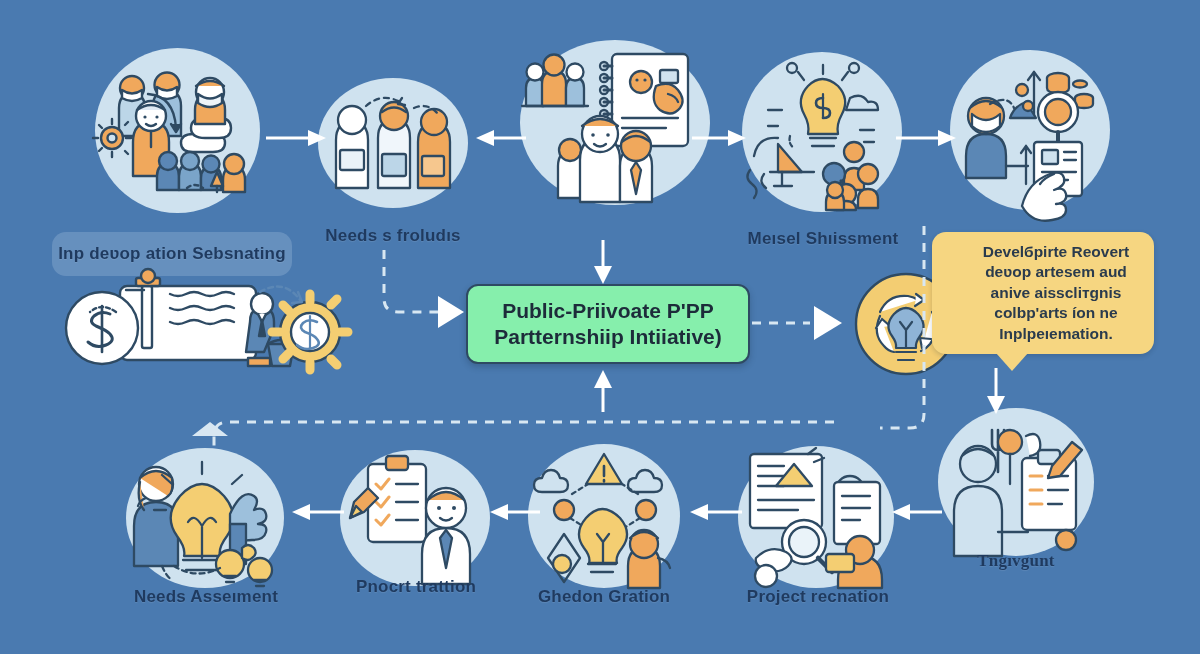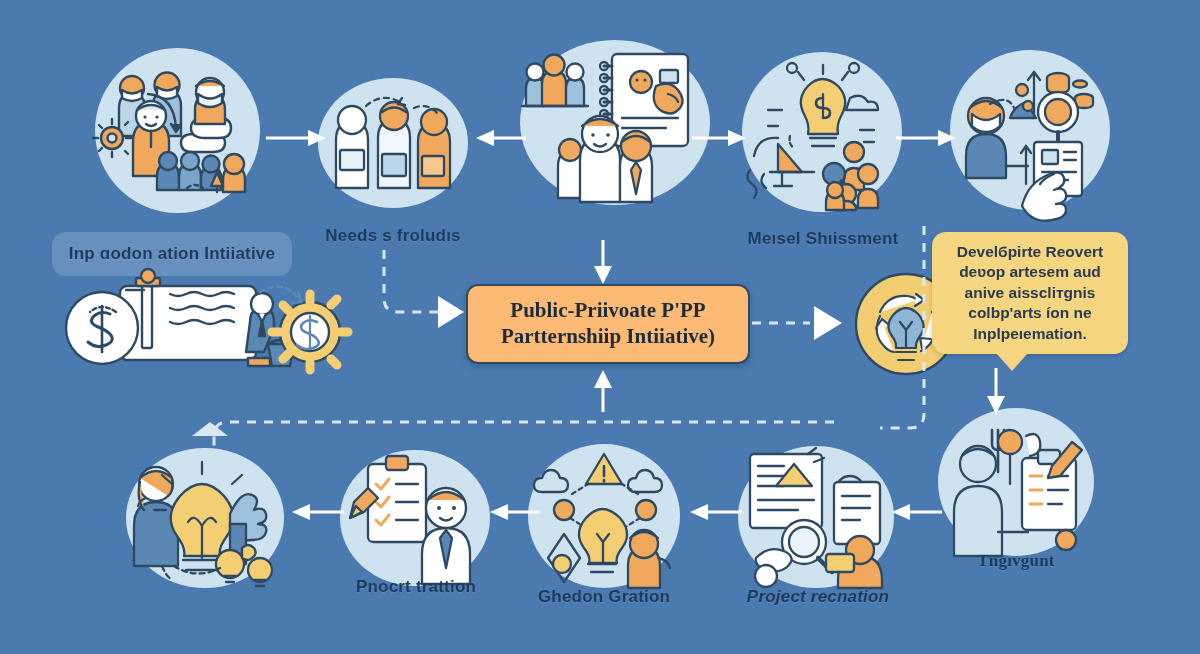--- a/index.html
+++ b/index.html
@@ -33,25 +33,25 @@
     text-align:center;
     line-height:1.25;
     letter-spacing:.2px;
     white-space:pre-line;
     text-shadow:0 1px 1px rgba(255,255,255,.10);
   }
 
   
   .center-box{
     position:absolute;
-    background:#fdba74;
+    background:#86efac;
     border:2px solid #2e4a63;
     border-radius:12px;
     box-shadow:0 3px 6px rgba(20,40,60,.25);
-    display:flex;align-items:center;justify-content:center;font-family:Liberation Serif, serif;
+    display:flex;align-items:center;justify-content:center;
   }
   .center-box .ctext{
     color:#1d2b3a;
     font-size:21px;
     font-weight:700;
     text-align:center;
     line-height:1.22;
     white-space:pre-line;
     padding:0 14px;
   }
@@ -62,21 +62,21 @@
     background:rgba(205,225,240,.22);
     border-radius:14px;
   }
 
   
   .callout{
     position:absolute;
     background:#f6d681;
     border-radius:14px;
     box-shadow:0 2px 5px rgba(20,40,60,.2);
-    display:flex;align-items:center;justify-content:center;
+    display:flex;align-items:center;justify-content:center;padding-left:26px;
   }
   .callout .cotext{
     color:#2a3b4d;
     font-size:15.5px;
     font-weight:600;
     text-align:center;
     line-height:1.32;
     white-space:pre-line;
     padding:10px 16px;
   }
@@ -297,21 +297,21 @@
           <path d="M76 96 v38M76 96 l-5 7M76 96 l5 7"></path>
 
           <path d="M72 156 q6-24 28-32 q12-4 14 4 q2 8 -10 12 q10-4 12 4 q2 8 -10 10 q10-2 10 6 q0 8-14 10 q-20 4-30 -14z" fill="#ffffff"></path>
           <path d="M104 124 q-10 4 -14 10"></path>
         </g>
       </svg>
     </div>
   </div>
 
   <div class="info-panel" style="left:52px;top:232px;width:240px;height:44px;"></div>
-  <div class="caption" style="left:52px;top:243px;width:240px;">Inp ɑodon ation Intiiative</div>
+  <div class="caption" style="left:52px;top:243px;width:240px;">Inp deʋop ation Sebsnating</div>
 
   <div class="node" style="left:62px;top:272px;width:290px;height:110px;">
     <svg viewBox="0 0 290 110" style="width:100%;height:100%;overflow:visible;">
       <g stroke="#2e4a63" stroke-width="2.4" fill="none" stroke-linecap="round" stroke-linejoin="round">
 
         <rect x="58" y="14" width="136" height="74" rx="7" fill="#ffffff"></rect>
         <path d="M108 22 q8 4 16 0 q8-4 16 0 q8 4 16 0 q8-4 16 0"></path>
         <path d="M108 36 q8 4 16 0 q8-4 16 0 q8 4 16 0 q8-4 16 0"></path>
         <path d="M108 50 q8 4 16 0 q8-4 16 0 q8 4 16 0 q8-4 16 0"></path>
 
@@ -402,20 +402,21 @@
           <circle cx="104" cy="116" r="14" fill="#f4ce72"></circle>
           <path d="M98 128h12M100 134h8"></path>
           <path d="M116 100 q6-6 12 0 q4 6 -2 10 q-4 4 -10 0z" fill="#f4ce72"></path>
           <circle cx="134" cy="122" r="12" fill="#f4ce72"></circle>
           <path d="M128 132h12M130 138h8"></path>
           <path d="M48 118 q22 14 46 2" stroke-dasharray="5 4"></path>
         </g>
       </svg>
     </div>
   </div>
+  <div class="caption" style="left:120px;top:586px;width:172px;">Needs Asseıment</div>
 
   <div class="disc" style="left:340px;top:450px;width:150px;height:136px;">
     <div class="disc-ill">
       <svg viewBox="0 0 150 136">
         <g stroke="#2e4a63" stroke-width="2.3" fill="none" stroke-linecap="round" stroke-linejoin="round">
 
           <rect x="28" y="14" width="58" height="78" rx="5" fill="#ffffff"></rect>
           <rect x="46" y="6" width="22" height="14" rx="3" fill="#f0a85c"></rect>
           <path d="M36 34 l5 5 l8-10M36 52 l5 5 l8-10M36 70 l5 5 l8-10" stroke="#f0a85c" stroke-width="3"></path>
           <path d="M56 34h22M56 52h22M56 70h22"></path>
@@ -491,21 +492,21 @@
           <path d="M100 134 q0-24 22-24 q22 0 22 24 v8 h-44z" fill="#f0a85c"></path>
           <circle cx="122" cy="104" r="14" fill="#f0a85c"></circle>
 
           <path d="M18 112 q14-14 30-6 q10 6 2 14 q-8 8 -22 4 q-12-4 -10-12z" fill="#ffffff"></path>
           <rect x="88" y="108" width="28" height="18" rx="3" fill="#f4ce72"></rect>
           <circle cx="28" cy="130" r="11" fill="#ffffff"></circle>
         </g>
       </svg>
     </div>
   </div>
-  <div class="caption" style="left:730px;top:586px;width:176px;font-style:italic;">Project recnation</div>
+  <div class="caption" style="left:730px;top:586px;width:176px;">Project recnation</div>
 
   <div class="disc" style="left:938px;top:408px;width:156px;height:148px;">
     <div class="disc-ill">
       <svg viewBox="0 0 156 148">
         <g stroke="#2e4a63" stroke-width="2.3" fill="none" stroke-linecap="round" stroke-linejoin="round">
 
           <path d="M16 104 q0-26 24-26 q24 0 24 26 v44 h-48z" fill="#cfe2ef"></path>
           <circle cx="40" cy="56" r="18" fill="#cfe2ef"></circle>
           <path d="M24 48 q16-14 32 0" fill="#cfe2ef"></path>
 

